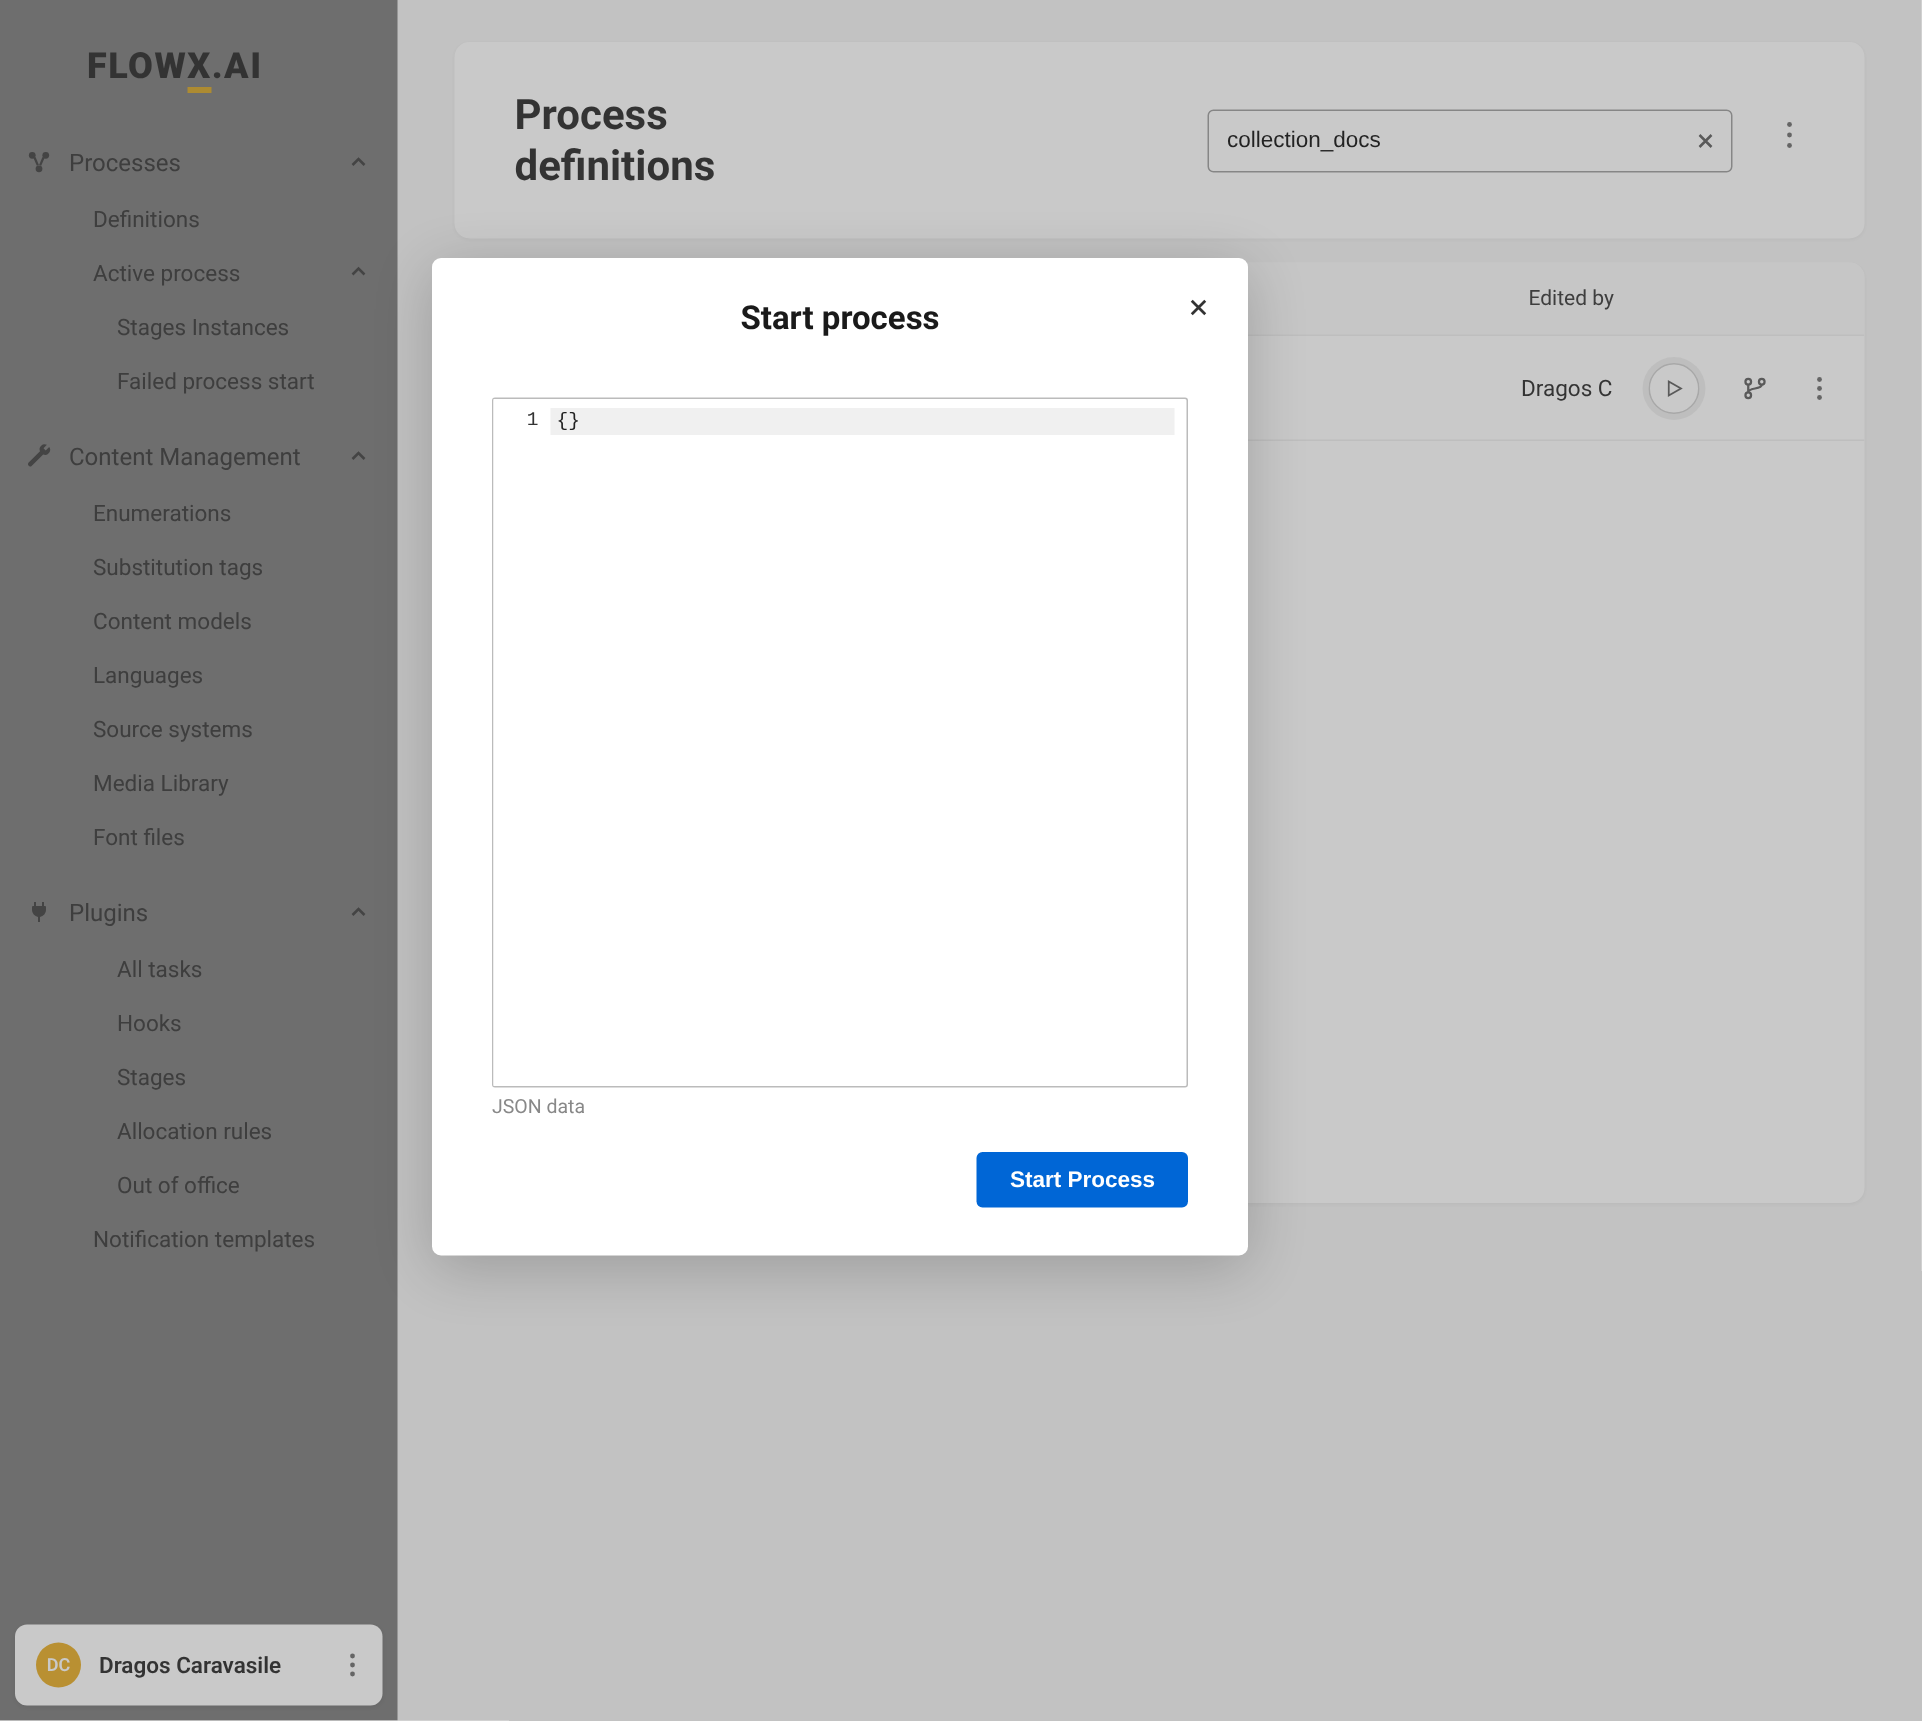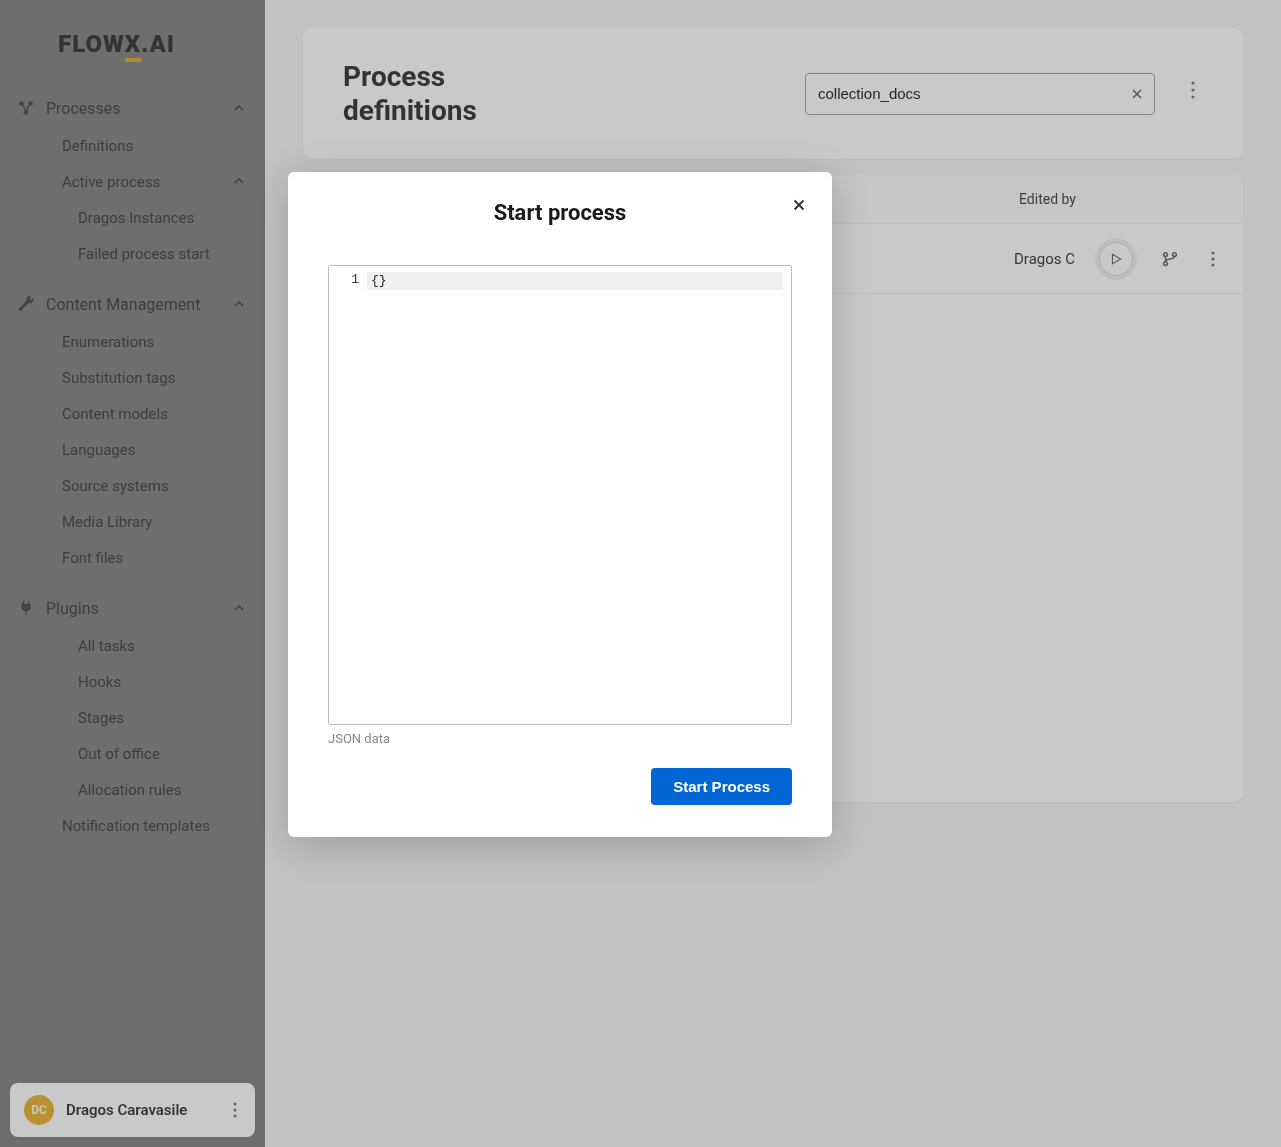--- a/index.html
+++ b/index.html
@@ -329,21 +329,21 @@
     </div>
     <div class="nav-item">Definitions</div>
     <div class="nav-subsection">
       <span class="label">Active process</span>
       <span class="chevron">
         <svg width="16" height="16" viewBox="0 0 24 24" fill="none" stroke="#333" stroke-width="2.5">
             <path d="M6 15l6-6 6 6"></path>
           </svg>
       </span>
     </div>
-    <div class="nav-item sub">Dragos Instances</div>
+    <div class="nav-item sub">Stages Instances</div>
     <div class="nav-item sub">Failed process start</div>
 
     <div class="nav-section" style="margin-top:12px">
       <span class="icon">
         <svg width="18" height="18" viewBox="0 0 24 24" fill="#333">
             <path d="M22 6.5a4.5 4.5 0 0 1-6.3 4.1L5.4 20.9a2 2 0 0 1-2.8-2.8L12.9 7.8A4.5 4.5 0 0 1 19 2l-3 3 2 2 3-3c.6.7 1 1.6 1 2.5z"></path>
           </svg>
       </span>
       <span class="label">Content Management</span>
       <span class="chevron">
@@ -369,22 +369,22 @@
       <span class="label">Plugins</span>
       <span class="chevron">
         <svg width="16" height="16" viewBox="0 0 24 24" fill="none" stroke="#333" stroke-width="2.5">
             <path d="M6 15l6-6 6 6"></path>
           </svg>
       </span>
     </div>
     <div class="nav-item sub">All tasks</div>
     <div class="nav-item sub">Hooks</div>
     <div class="nav-item sub">Stages</div>
+    <div class="nav-item sub">Allocation rules</div>
     <div class="nav-item sub">Out of office</div>
-    <div class="nav-item sub">Allocation rules</div>
     <div class="nav-item">Notification templates</div>
   </div>
 
   <div class="user-footer">
     <div class="avatar-circle">DC</div>
     <div class="user-name">Dragos Caravasile</div>
     <div class="user-menu-btn">
       <svg width="4" height="16" viewBox="0 0 4 16" fill="#666">
           <circle cx="2" cy="2" r="1.6"></circle>
           <circle cx="2" cy="8" r="1.6"></circle>

